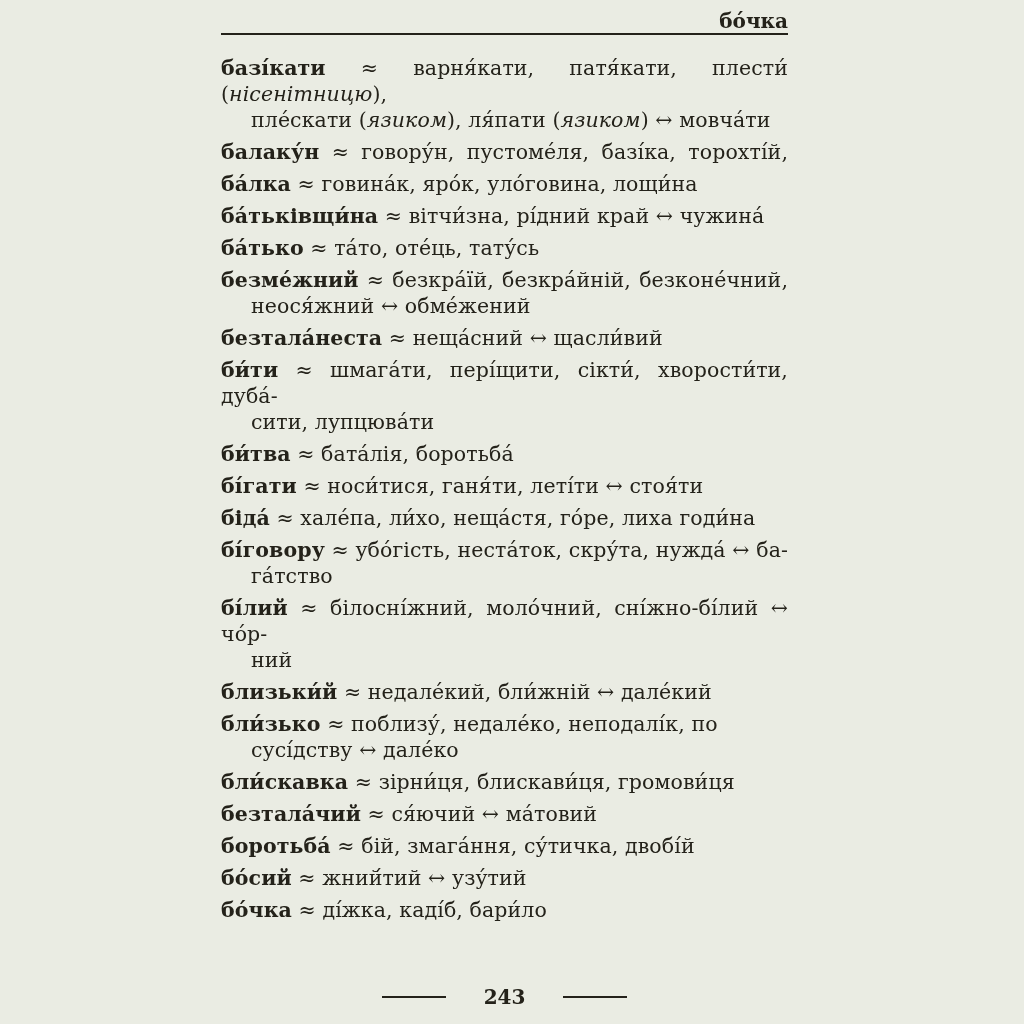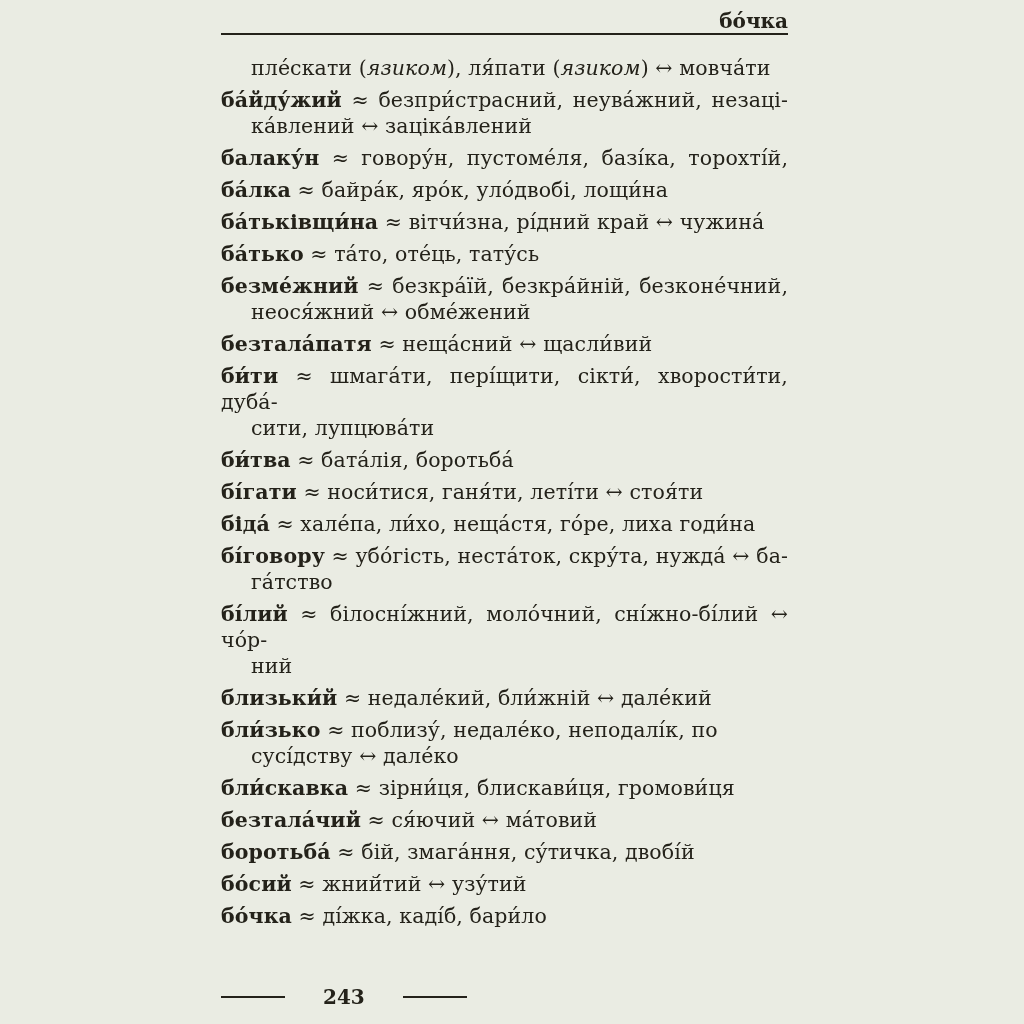--- a/index.html
+++ b/index.html
@@ -36,63 +36,60 @@
     text-align:justify;
     text-align-last:justify;
     text-justify:inter-word;
   }
   .line.ind1{padding-left:30px;}
   .line.ind2{padding-left:41px;}
   .seg-b{font-weight:bold;}
   .seg-i{font-style:italic;text-align:right;}
   .footer{
     position:absolute;left:221px;top:986px;width:567px;
-    display:flex;align-items:center;justify-content:flex-start;
+    display:flex;align-items:center;justify-content:center;
   }
   .footer-rule{width:64px;height:2px;background:var(--ink);}
   .page-number{
     font-weight:bold;font-size:20px;line-height:22px;
     padding:0 38px;
   }
 </style>
 </head>
 <body>
 
 <div class="page">
 
   <div class="running-head">бо́чка</div>
 
   <div class="header-rule"></div>
 
   <div class="content">
       <div class="entry">
+        <div class="line fill"><span class="seg-b">базі́кати</span><span class="seg-r"> ≈ варня́кати, патя́кати, плести́ (</span><span class="seg-i">нісенітницю</span><span class="seg-r">),</span></div>
         <div class="line ind1"><span class="seg-r">пле́скати (</span><span class="seg-i">язиком</span><span class="seg-r">), ля́пати (</span><span class="seg-i">язиком</span><span class="seg-r">) ↔ мовча́ти</span></div>
-      </div>
-      <div class="entry">
-        <div class="line fill"><span class="seg-b">ба́йду́жий</span><span class="seg-r"> ≈ безпри́страсний, неува́жний, незаці-</span></div>
-        <div class="line ind1"><span class="seg-r">ка́влений ↔ заціка́влений</span></div>
       </div>
       <div class="entry">
         <div class="line fill"><span class="seg-b">балаку́н</span><span class="seg-r"> ≈ говору́н, пустоме́ля, базі́ка, торохті́й,</span></div>
       </div>
       <div class="entry">
-        <div class="line"><span class="seg-b">ба́лка</span><span class="seg-r"> ≈ байра́к, яро́к, уло́двобі, лощи́на</span></div>
+        <div class="line"><span class="seg-b">ба́лка</span><span class="seg-r"> ≈ говина́к, яро́к, уло́говина, лощи́на</span></div>
       </div>
       <div class="entry">
         <div class="line"><span class="seg-b">ба́тьківщи́на</span><span class="seg-r"> ≈ вітчи́зна, рі́дний край ↔ чужина́</span></div>
       </div>
       <div class="entry">
         <div class="line"><span class="seg-b">ба́тько</span><span class="seg-r"> ≈ та́то, оте́ць, тату́сь</span></div>
       </div>
       <div class="entry">
         <div class="line fill"><span class="seg-b">безме́жний</span><span class="seg-r"> ≈ безкра́їй, безкра́йній, безконе́чний,</span></div>
         <div class="line ind1"><span class="seg-r">неося́жний ↔ обме́жений</span></div>
       </div>
       <div class="entry">
-        <div class="line"><span class="seg-b">безтала́патя</span><span class="seg-r"> ≈ неща́сний ↔ щасли́вий</span></div>
+        <div class="line"><span class="seg-b">безтала́неста</span><span class="seg-r"> ≈ неща́сний ↔ щасли́вий</span></div>
       </div>
       <div class="entry">
         <div class="line fill"><span class="seg-b">би́ти</span><span class="seg-r"> ≈ шмага́ти, пері́щити, сікти́, хворости́ти, дуба́-</span></div>
         <div class="line ind1"><span class="seg-r">сити, лупцюва́ти</span></div>
       </div>
       <div class="entry">
         <div class="line"><span class="seg-b">би́тва</span><span class="seg-r"> ≈ бата́лія, боротьба́</span></div>
       </div>
       <div class="entry">
         <div class="line"><span class="seg-b">бі́гати</span><span class="seg-r"> ≈ носи́тися, ганя́ти, леті́ти ↔ стоя́ти</span></div>

